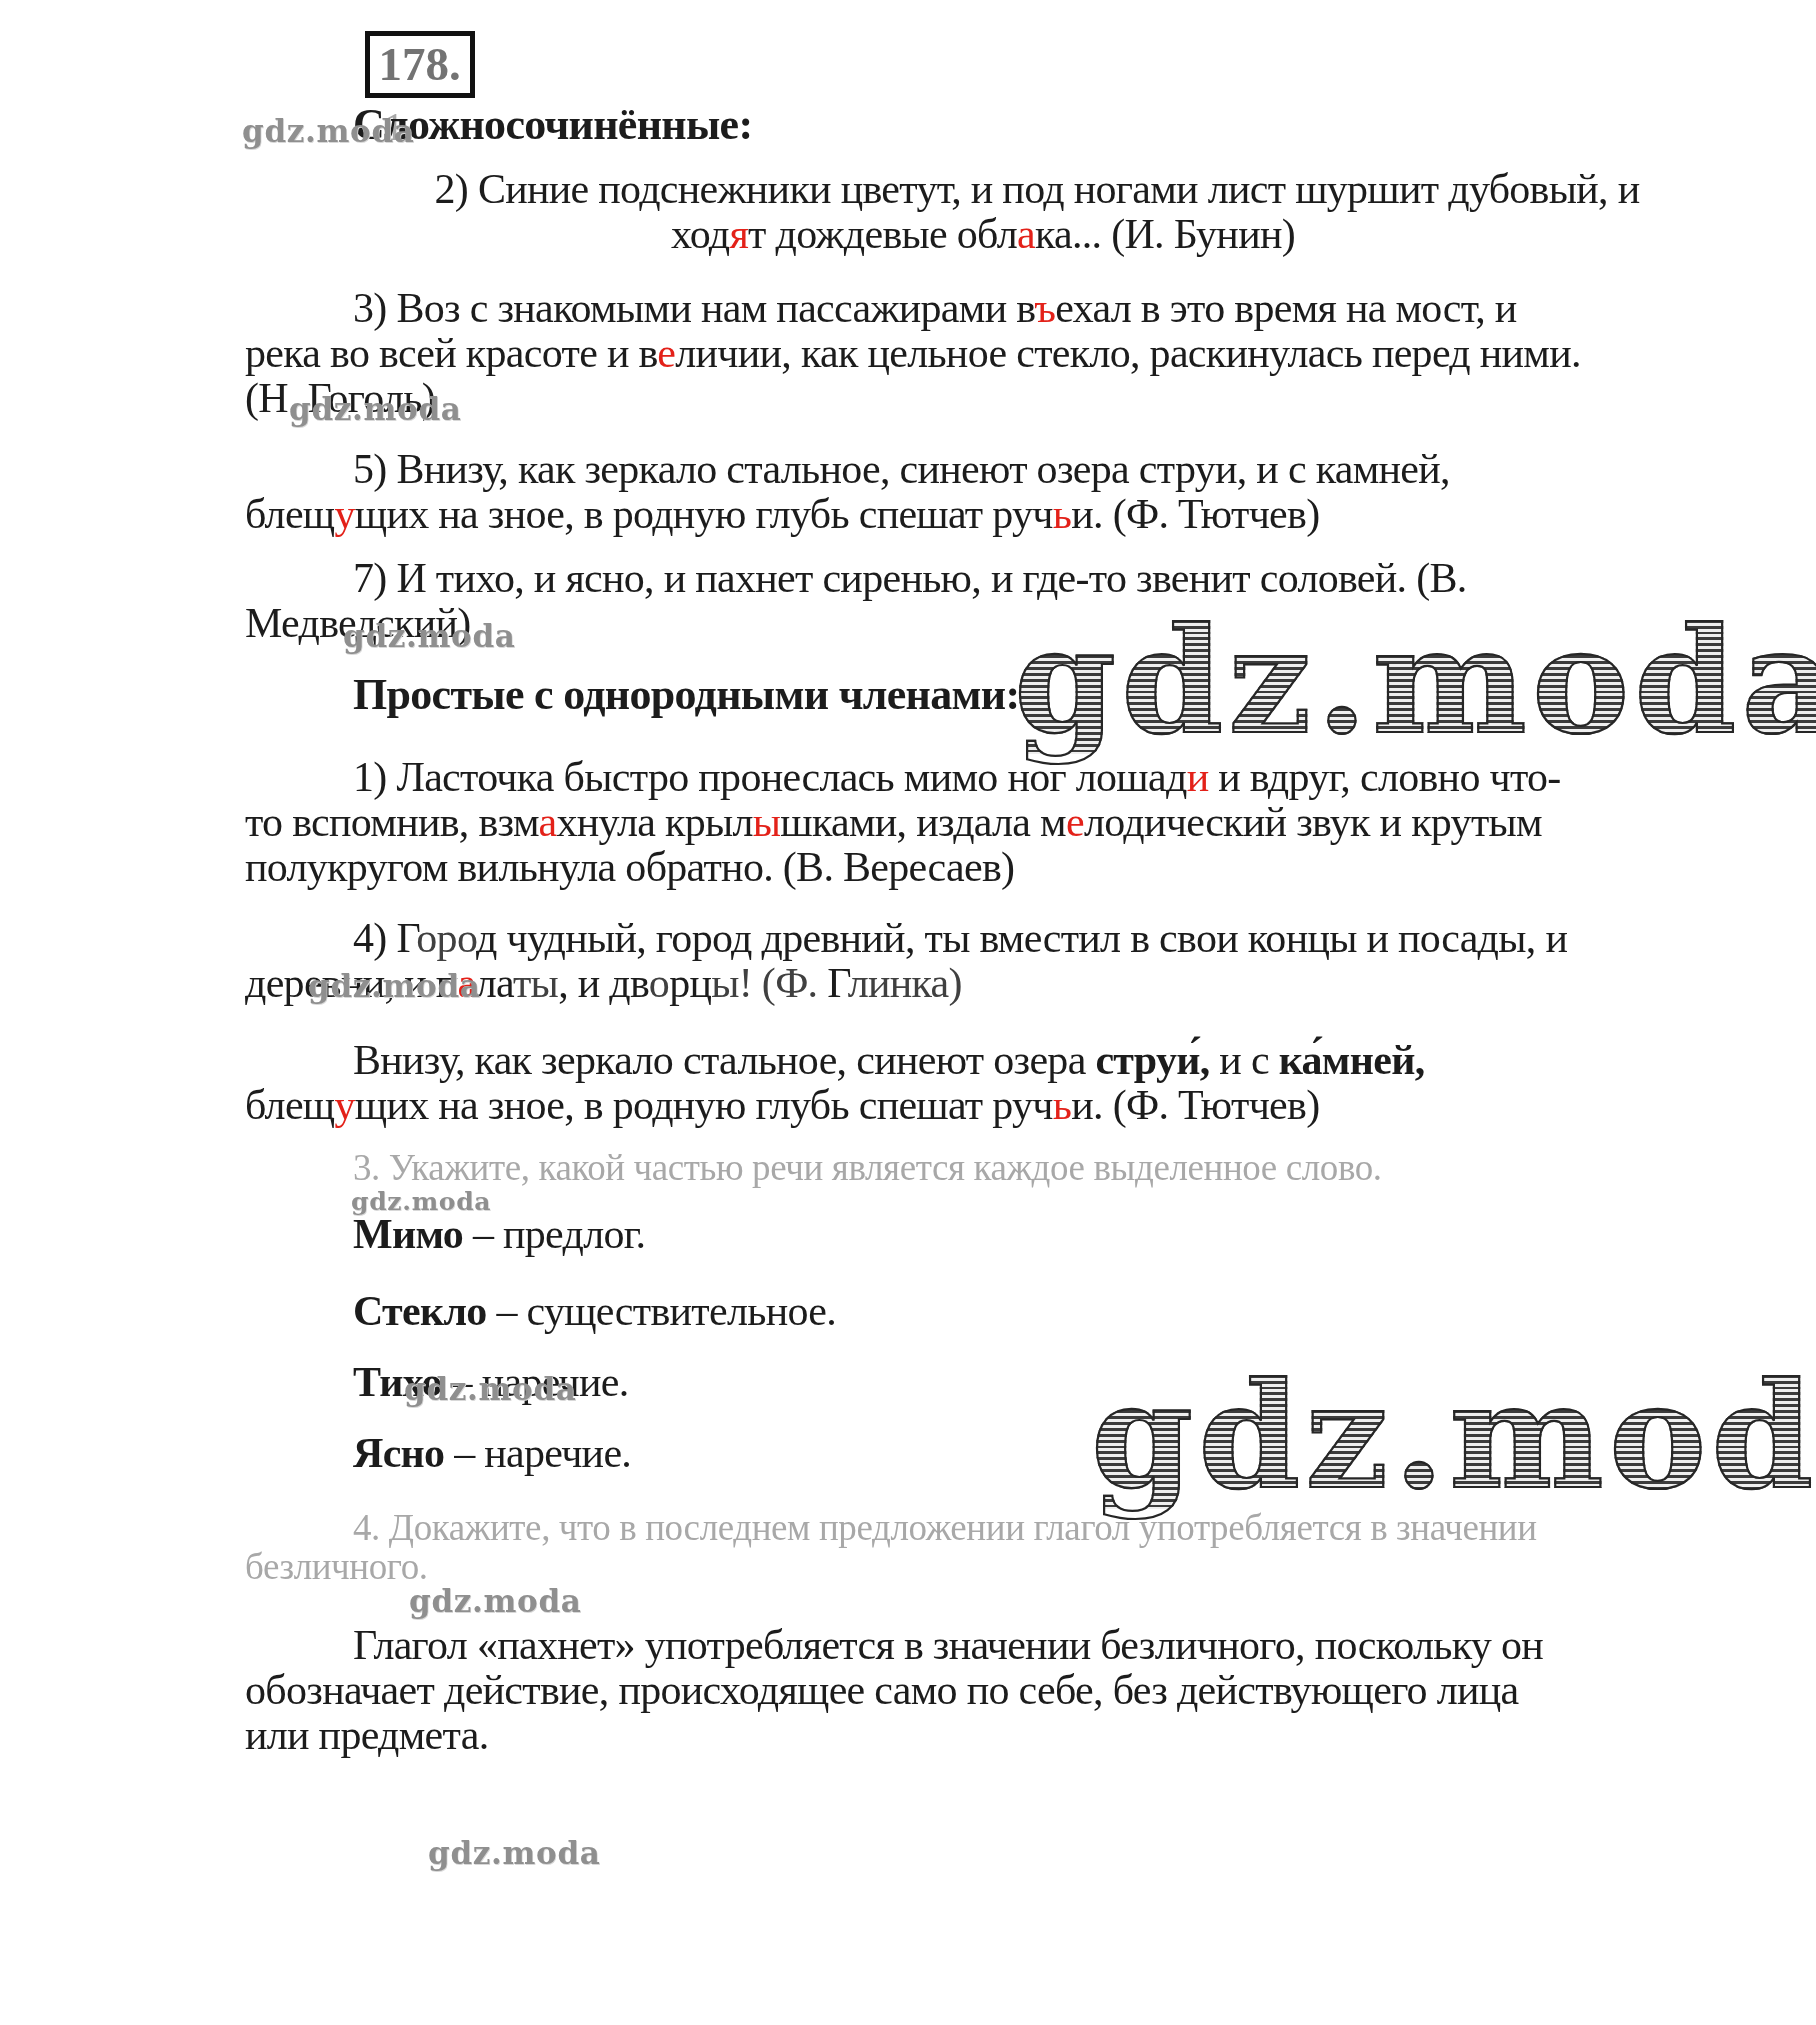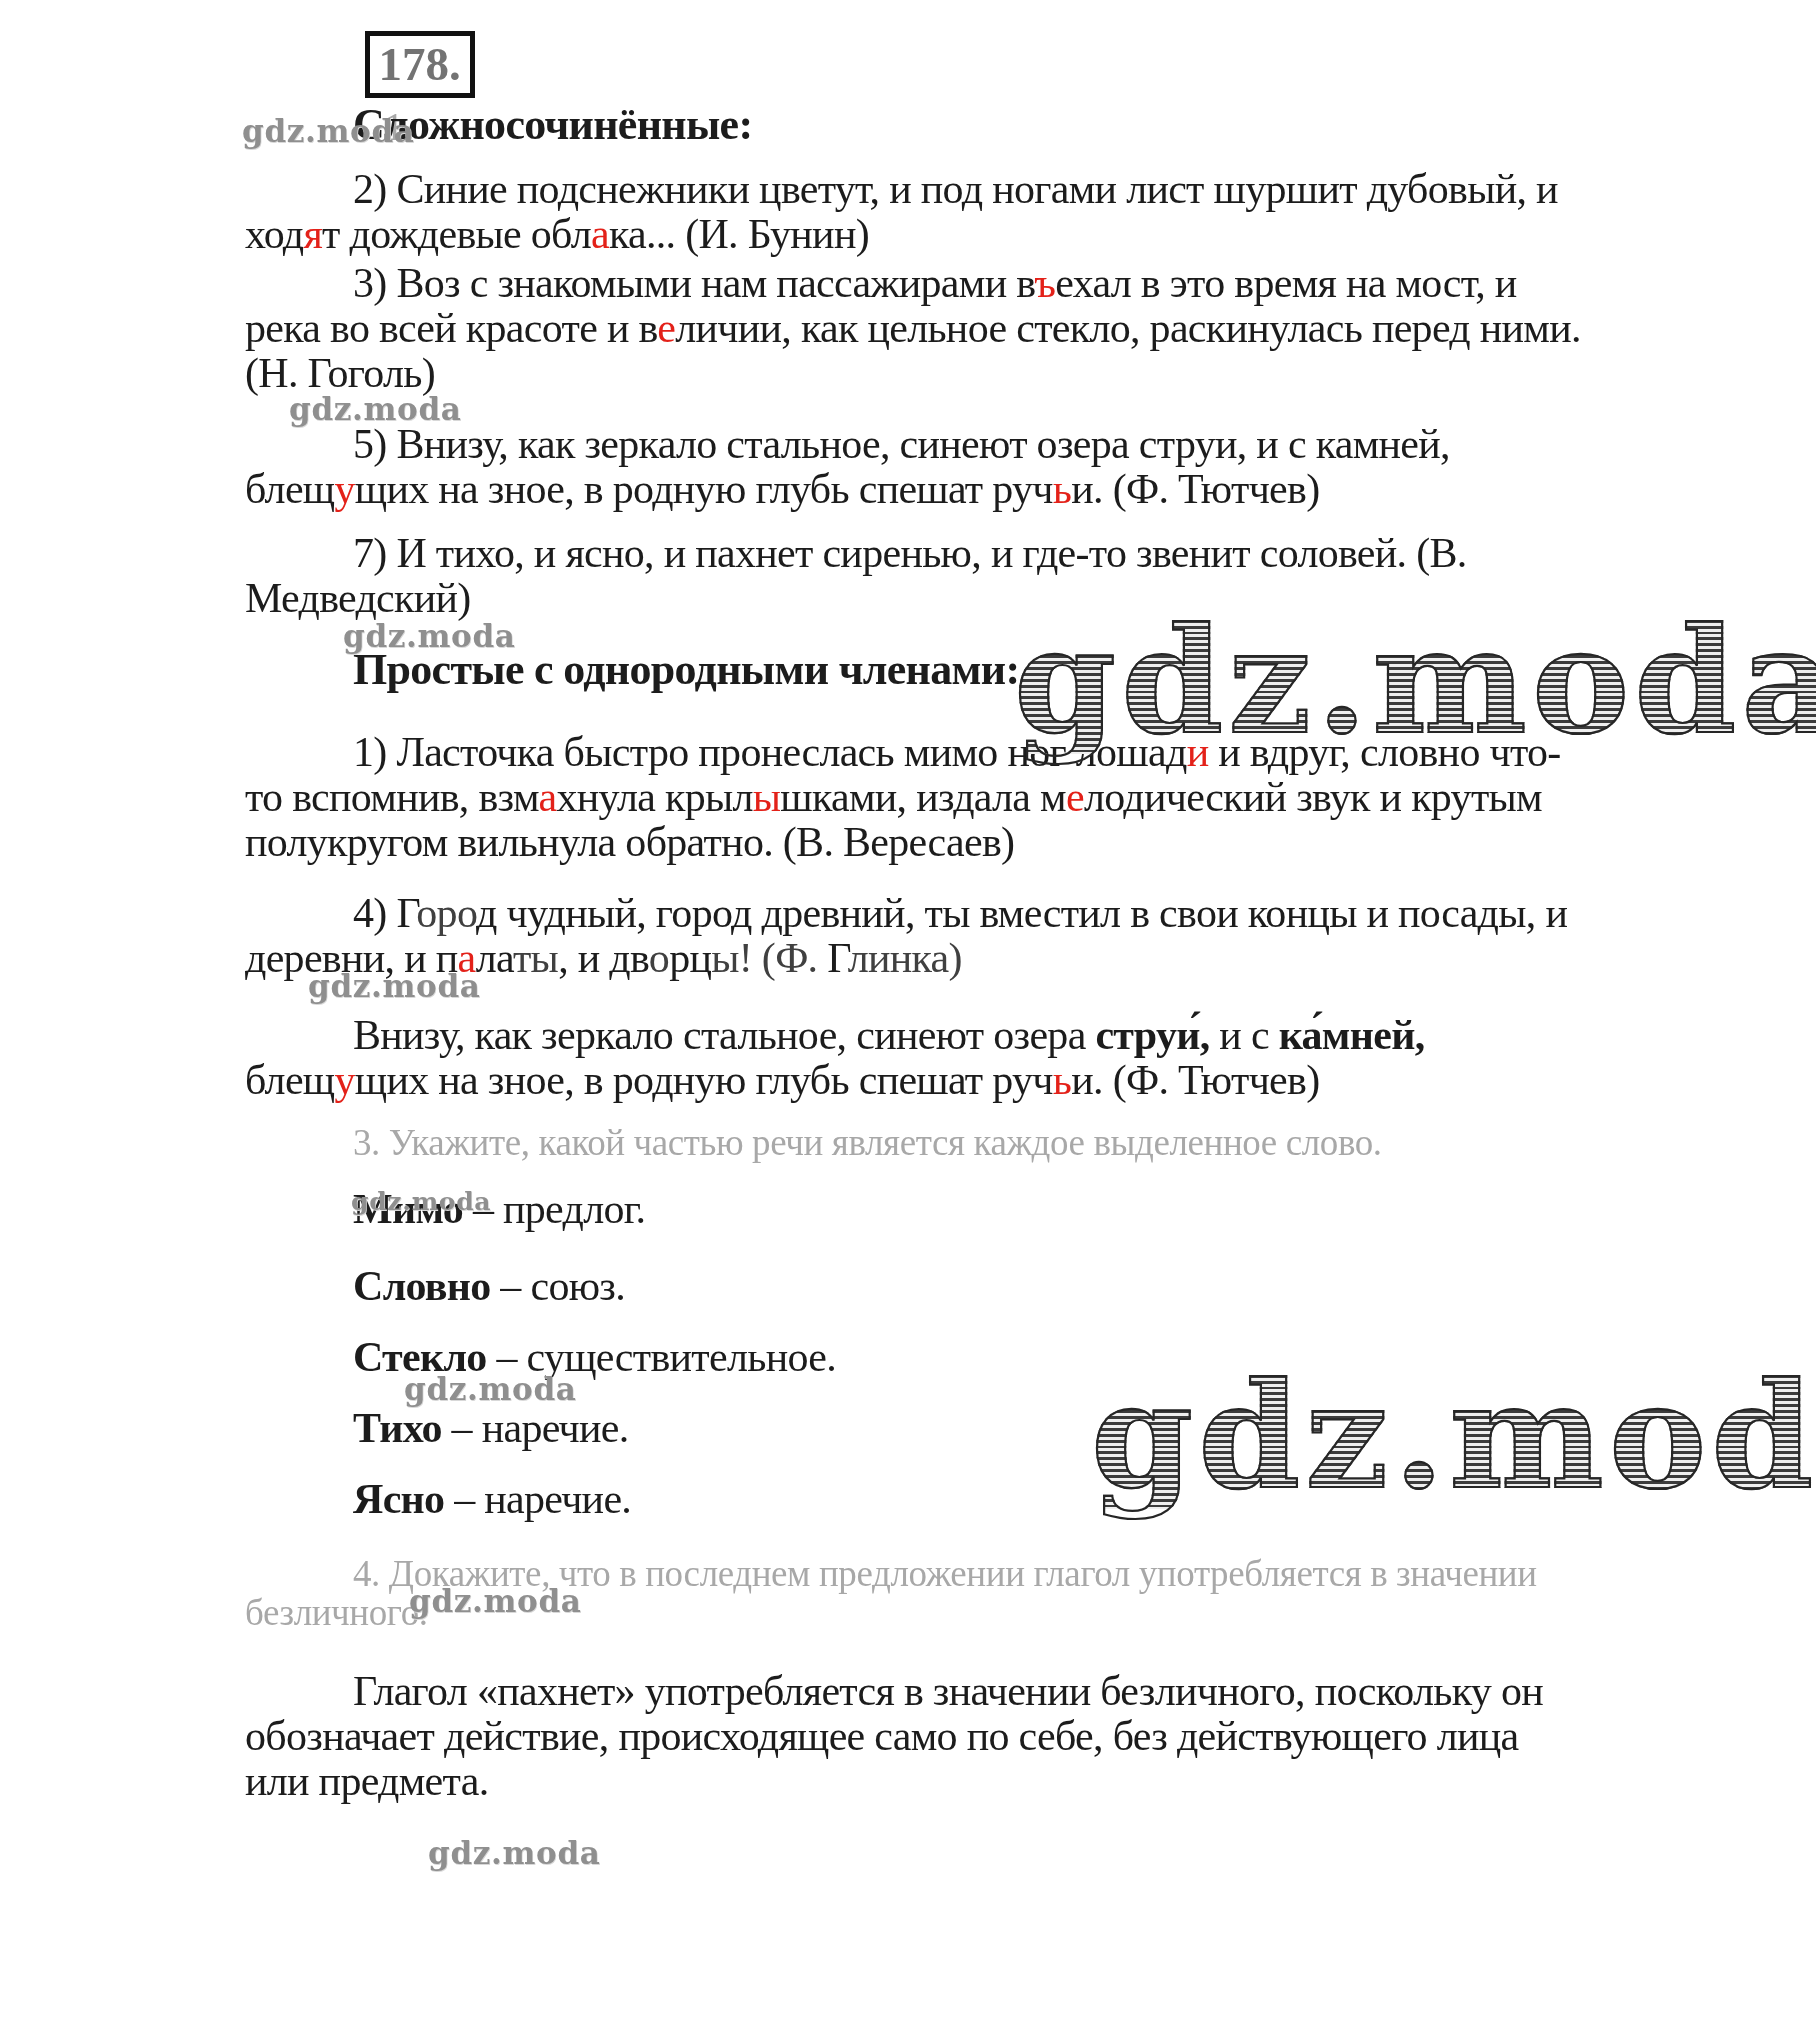--- a/index.html
+++ b/index.html
@@ -41,21 +41,21 @@
     color:#a8a8a8;text-indent:108px;
   }
   .def{font-size:42px;line-height:45px;letter-spacing:-0.7px;margin-left:108px;white-space:pre;}
   
   .s-r{color:#e32119;}
   .s-f{color:#404040;}
   .s-b{font-weight:bold;}
   .s-bi{font-weight:bold;}
   
   .m-h1{margin-top:14.6px;margin-bottom:20px;}
-  .m-p2{margin-bottom:4px;}
+  .m-p2{margin-bottom:29px;text-align:center;}
   .m-p3{margin-bottom:26px;}
   .m-p5{margin-bottom:19px;}
   .m-p7{margin-bottom:26px;}
   .m-h2{margin-bottom:38px;}
   .m-p1{margin-bottom:26px;}
   .m-p4{margin-bottom:32px;}
   .m-p6{margin-bottom:19px;}
   .m-t2{margin-bottom:31.5px;}
   .m-q {margin-bottom:20px;}
   .m-t3{margin-bottom:25px;}
@@ -120,21 +120,20 @@
 то вспомнив, взм</span><span class="s-r">а</span><span>хнула крыл</span><span class="s-r">ы</span><span>шками, издала м</span><span class="s-r">е</span><span>лодический звук и крутым
 полукругом вильнула обратно. (В. Вересаев)</span></div>
   <div class="para m-p4"><span>4) Г</span><span class="s-f">оро</span><span>д чудный, город древний, ты вместил в свои концы и посады, и
 деревни, и п</span><span class="s-r">а</span><span>ла</span><span class="s-f">ты</span><span>, и дв</span><span class="s-f">о</span><span>рц</span><span class="s-f">ы!</span><span> </span><span class="s-f">(Ф.</span><span> Г</span><span class="s-f">линка)</span></div>
 
   <div class="para m-q"><span>Внизу, как зеркало стальное, синеют озера </span><span class="s-b">струи́,</span><span> и с </span><span class="s-b">ка́мней,</span><span>
 блещ</span><span class="s-r">у</span><span>щих на зное, в родную глубь спешат руч</span><span class="s-r">ь</span><span>и. (Ф. Тютчев)</span></div>
 
   <div class="task m-t3"><span>3. Укажите, какой частью речи является каждое выделенное слово.</span></div>
   <div class="def m-d1"><span class="s-bi">Мимо </span><span>– предлог.</span></div>
-  <div class="def m-d"><span class="s-bi">Словно </span><span>– союз.</span></div>
   <div class="def m-d"><span class="s-bi">Стекло </span><span>– существительное.</span></div>
   <div class="def m-d"><span class="s-bi">Тихо </span><span>– наречие.</span></div>
   <div class="def m-d5"><span class="s-bi">Ясно </span><span>– наречие.</span></div>
 
   <div class="task m-t4"><span>4. Докажите, что в последнем предложении глагол употребляется в значении
 безличного.</span></div>
   <div class="para"><span>Глагол «пахнет» употребляется в значении безличного, поскольку он
 обозначает действие, происходящее само по себе, без действующего лица
 или предмета.</span></div>
 

